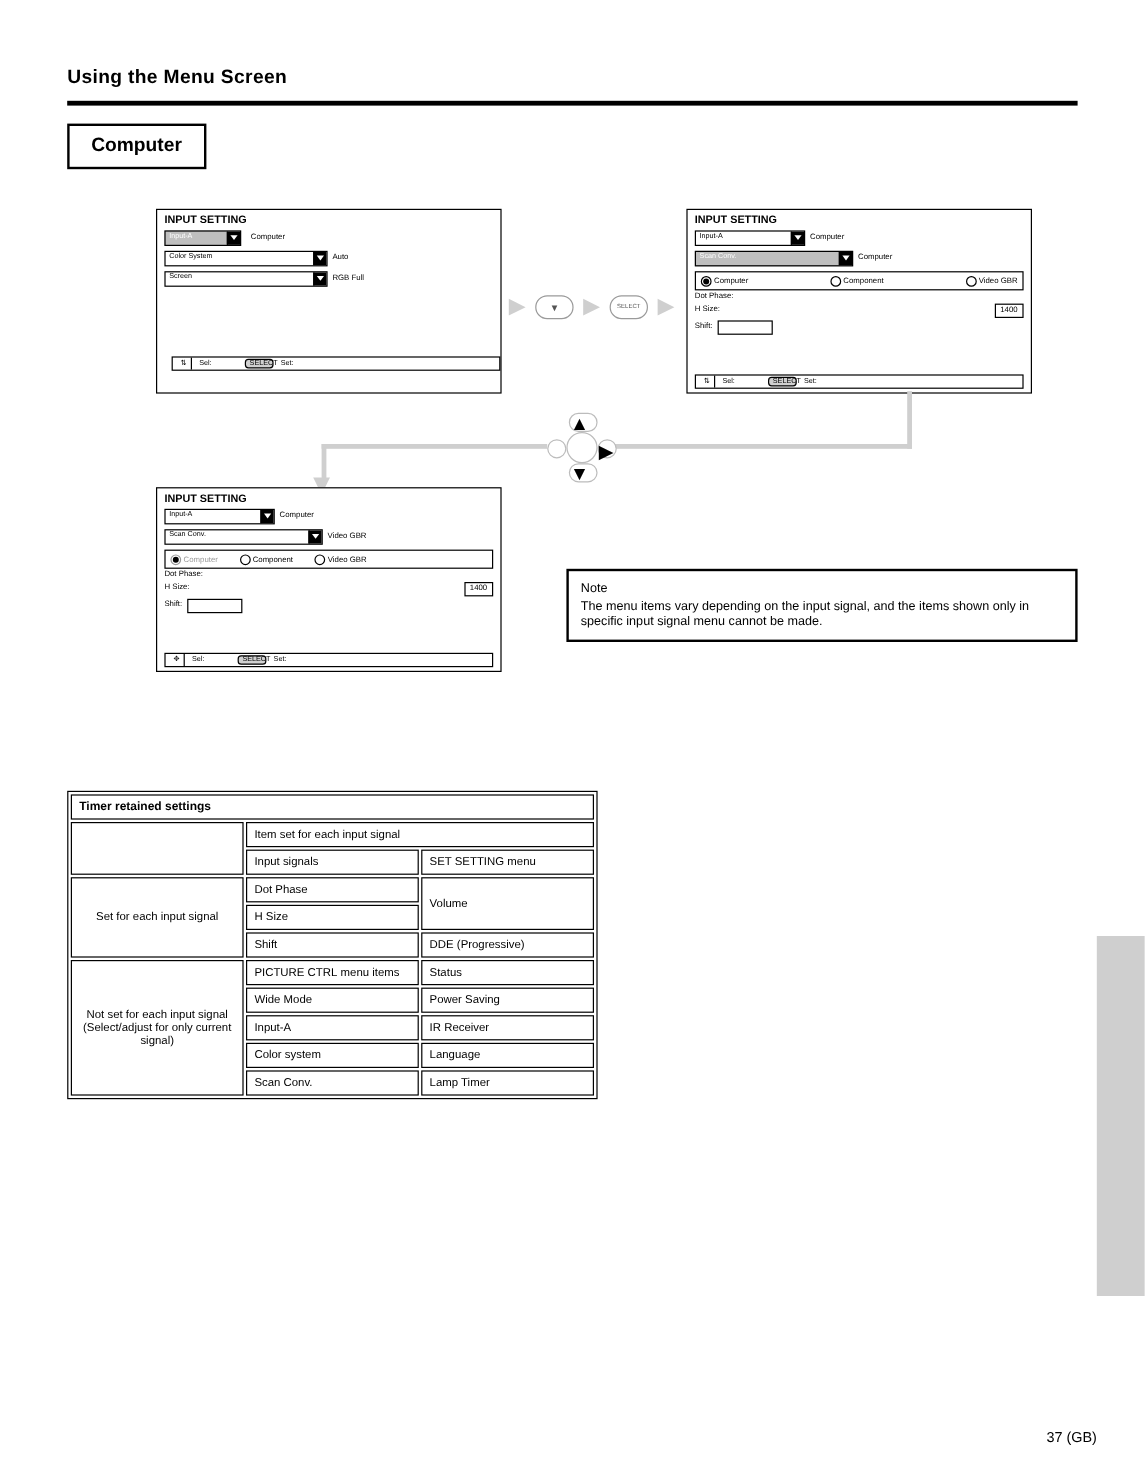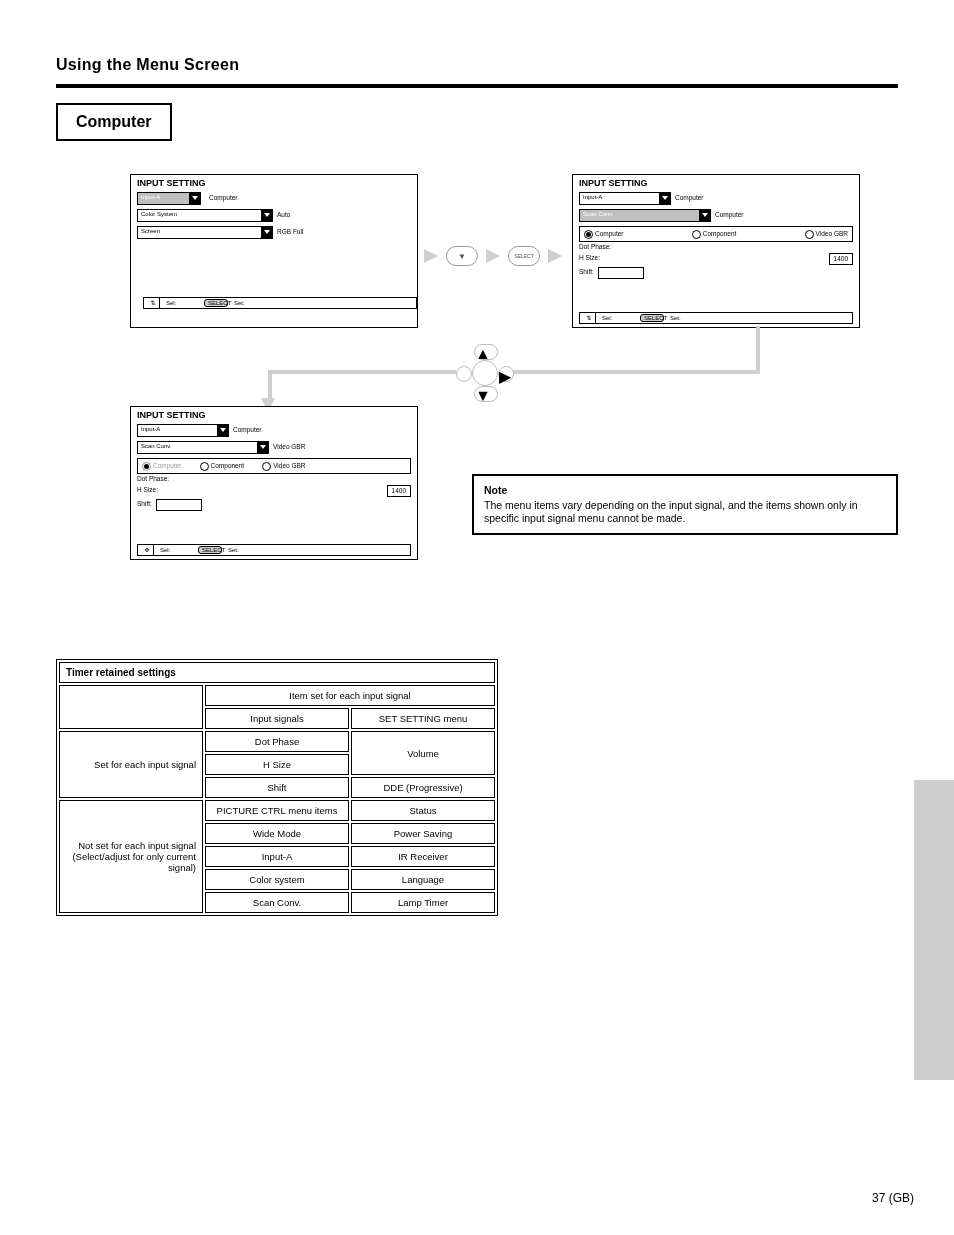--- a/index.html
+++ b/index.html
@@ -31,31 +31,31 @@
   .arr-r{border-top:7px solid transparent;border-bottom:7px solid transparent;border-left:14px solid #cfcfcf}
   .arr-d{border-left:7px solid transparent;border-right:7px solid transparent;border-top:14px solid #cfcfcf}
 
   .dpad{position:absolute;width:58px;height:58px}
   .dpad .c{position:absolute;inset:16px;border:1px solid #bcbcbc;border-radius:50%}
   .dpad .u,.dpad .d,.dpad .l,.dpad .r{position:absolute;width:22px;height:14px;border:1px solid #bcbcbc;background:#fff;border-radius:9px}
   .dpad .u{left:18px;top:0}.dpad .d{left:18px;bottom:0}
   .dpad .l{left:0;top:22px;width:14px;height:14px}.dpad .r{right:0;top:22px;width:14px;height:14px}
 
   .note{position:absolute;left:472px;top:474px;right:56px;border:2px solid #000;padding:8px 10px;font-size:10.5px;line-height:1.25}
-  .note .hd{font-weight:bold;margin-bottom:2px}
+  .note .hd{font-weight:normal;margin-bottom:2px}
 
   .aftertext{position:absolute;left:56px;top:598px;font-size:12px}
   .tri{display:inline-block;width:0;height:0;border-top:5px solid transparent;border-bottom:5px solid transparent;vertical-align:middle}
   .tri.l{border-right:8px solid #000;margin-right:4px}
   .tri.r{border-left:8px solid #000}
 
   .tbl{position:absolute;left:56px;top:659px;border:1.5px solid #000;font-size:9.5px}
-  .tbl td,.tbl th{border:1.5px solid #000;padding:4px 6px;text-align:center}
+  .tbl td,.tbl th{border:1.5px solid #000;padding:4px 6px;text-align:left}
   .tbl .hd{font-size:10px}
-  .tbl .rowh{text-align:right}
+  .tbl .rowh{text-align:center}
 
   .pn{position:absolute;right:40px;bottom:30px;font-size:12px}
   .sidetab{position:absolute;right:0;top:780px;width:40px;height:300px;background:#cfcfcf}
 </style>
 </head>
 <body>
 
 <div class="page">
   <div class="page-title">Using the Menu Screen</div>
   <div class="hr-top"></div>

